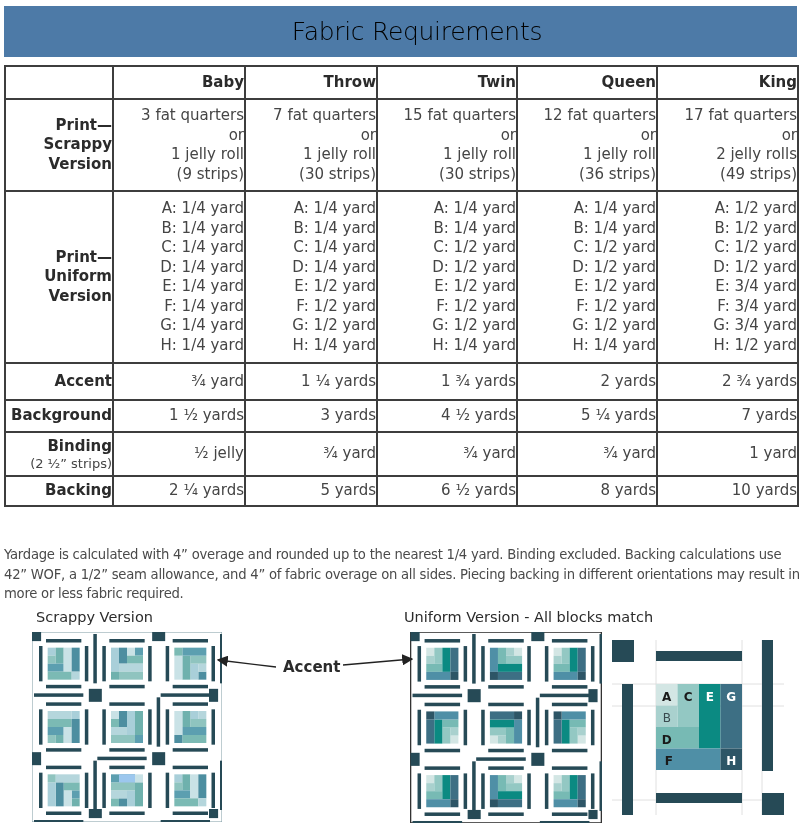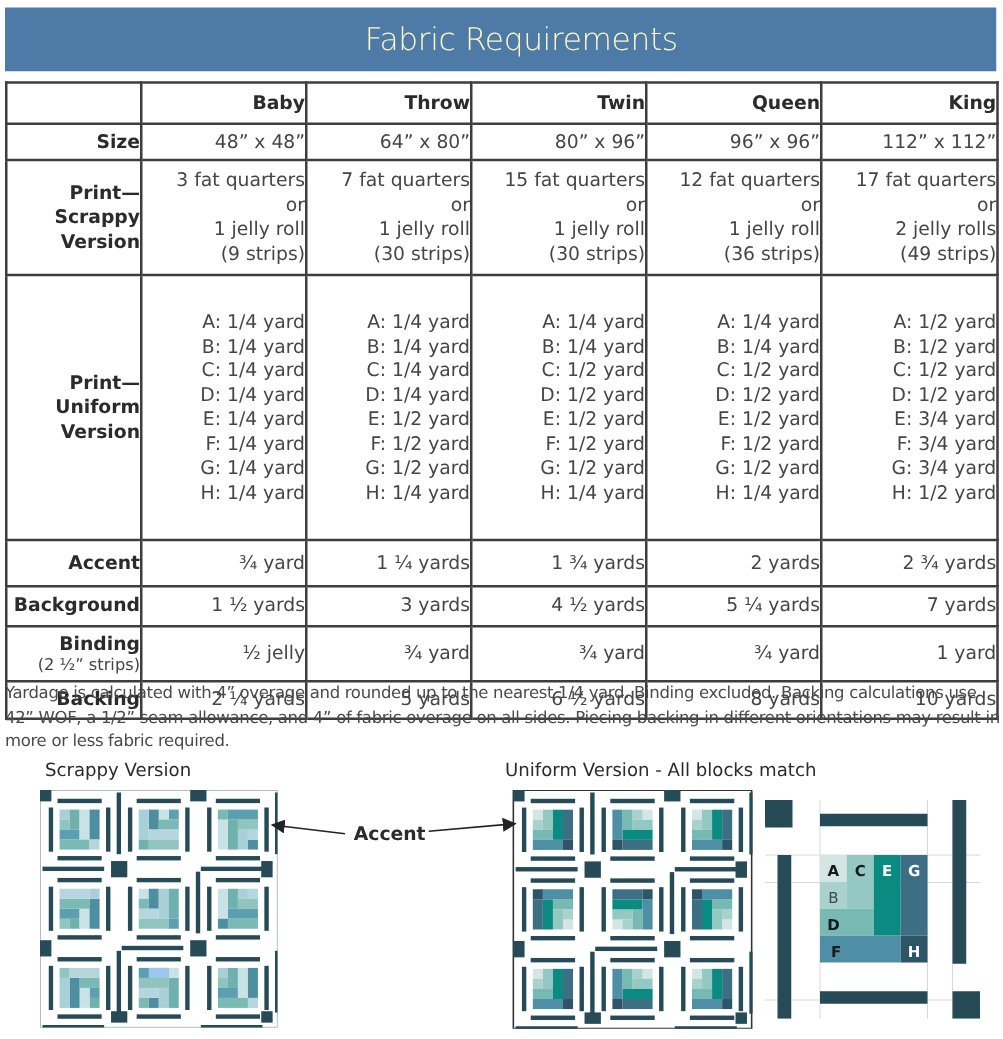--- a/index.html
+++ b/index.html
@@ -5,38 +5,38 @@
     * { box-sizing: border-box; margin: 0; padding: 0; }
     html, body { width: 802px; height: 831px; background: #ffffff; overflow: hidden; }
     body { font-family: "DejaVu Sans", sans-serif; color: #3a3a3a; position: relative; }
 
     .banner {
       position: absolute; left: 4px; top: 6px; width: 793px; height: 51px;
       background: #4d7aa7; display: flex; align-items: center; justify-content: center;
     }
     .banner h1 {
       font-family: "DejaVu Sans", sans-serif; font-weight: 300; font-size: 25px;
-      color: #fef9c3; letter-spacing: -0.3px; font-stretch: condensed; margin-left: 33px;
+      color: #000000; letter-spacing: -0.3px; font-stretch: condensed; margin-left: 33px;
     }
 
     table.req {
       position: absolute; left: 4px; top: 65px; width: 793px;
       border-collapse: collapse; table-layout: fixed;
     }
     table.req th, table.req td {
       border: 2px solid #3d3d3d; text-align: right; vertical-align: middle;
       font-size: 15px; line-height: 19.5px; color: #454545;
     }
     table.req thead th { height: 33px; font-weight: bold; color: #2b2b2b; font-size: 15px; }
     table.req tbody th { font-weight: bold; color: #2b2b2b; font-size: 15px; line-height: 19.5px; }
     table.req .sub { font-weight: normal; font-size: 13px; color: #454545; display: block; line-height: 15px; }
     table.req td .line { display: block; }
     tr.r-size td, tr.r-size th { height: 29px; }
     tr.r-scrappy td, tr.r-scrappy th { height: 92px; }
-    tr.r-uniform td, tr.r-uniform th { height: 212px; }
+    tr.r-uniform td, tr.r-uniform th { height: 172px; }
     tr.r-accent td, tr.r-accent th { height: 37px; }
     tr.r-background td, tr.r-background th { height: 32px; }
     tr.r-binding td, tr.r-binding th { height: 44px; }
     tr.r-backing td, tr.r-backing th { height: 30px; }
 
     .note {
       position: absolute; left: 4px; top: 545px; width: 796px;
       font-size: 13.2px; line-height: 19.6px; color: #4a4a4a; letter-spacing: -0.25px;
     }
 
@@ -76,40 +76,20 @@
     <tr>
       <th></th>
       <th>Baby</th>
       <th>Throw</th>
       <th>Twin</th>
       <th>Queen</th>
       <th>King</th>
     </tr>
   </thead>
   <tbody id="table-body">
-      <tr class="r-size">
-        <th>
-          <span style="display: block;">Size</span>
-        </th>
-        <td>
-          <span class="line">48” x 48”</span>
-        </td>
-        <td>
-          <span class="line">64” x 80”</span>
-        </td>
-        <td>
-          <span class="line">80” x 96”</span>
-        </td>
-        <td>
-          <span class="line">96” x 96”</span>
-        </td>
-        <td>
-          <span class="line">112” x 112”</span>
-        </td>
-      </tr>
       <tr class="r-scrappy">
         <th>
           <span style="display: block;">Print—</span>
           <span style="display: block;">Scrappy</span>
           <span style="display: block;">Version</span>
         </th>
         <td>
           <span class="line">3 fat quarters</span>
           <span class="line">or</span>
           <span class="line">1 jelly roll</span>

